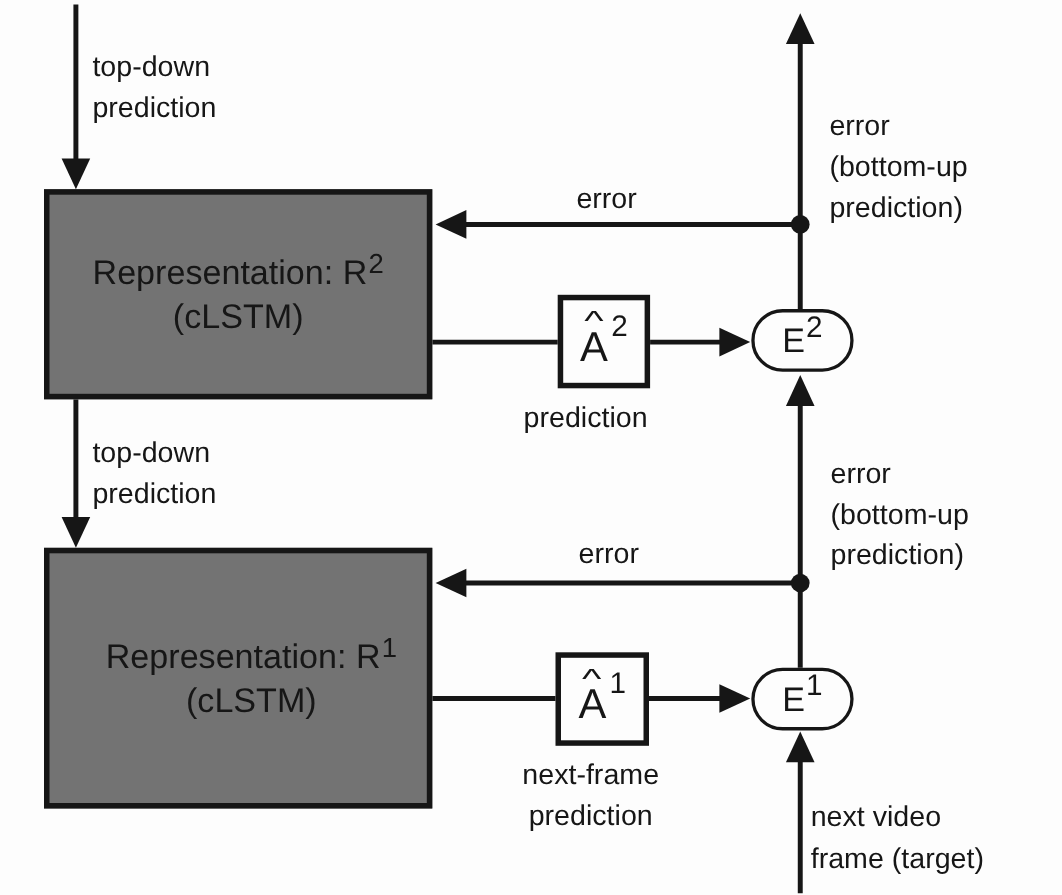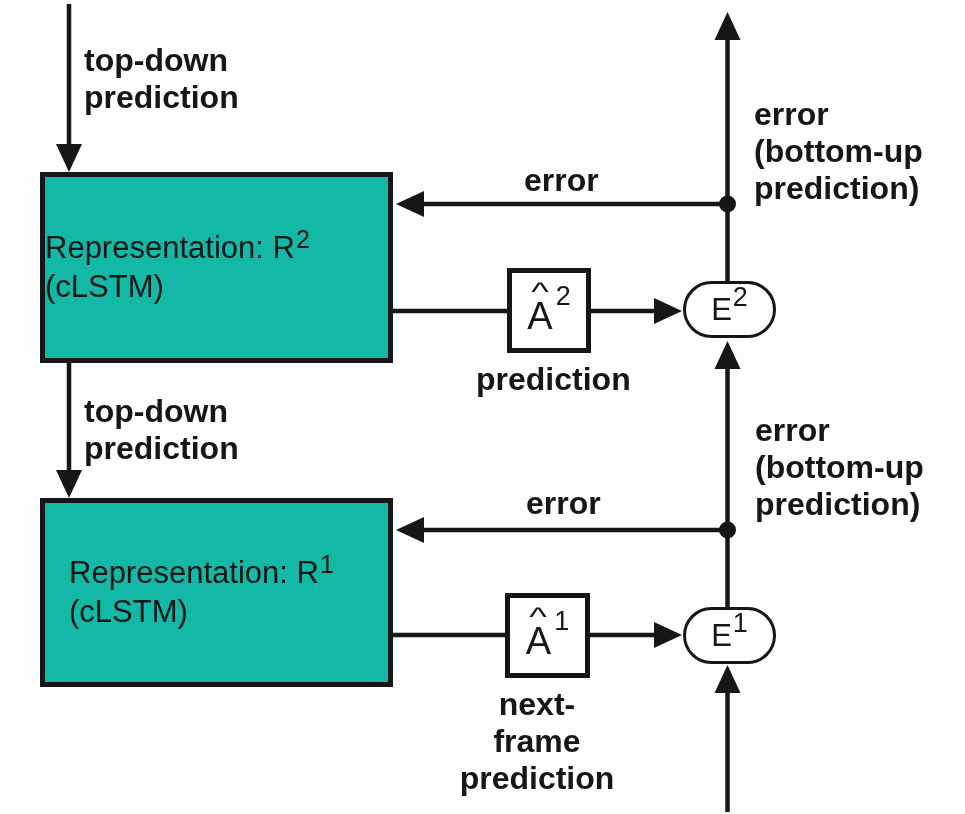--- a/index.html
+++ b/index.html
@@ -7,26 +7,26 @@
     position:relative; width:965px; height:814px; overflow:hidden;
     background:#fdfdfd; color:#161616;
     font-family:"Liberation Sans", sans-serif;
   }
   .wires { position:absolute; left:0; top:0; width:965px; height:814px; }
   .wires line { stroke:#161616; stroke-width:4.5; }
   .wires polygon, .wires circle { fill:#161616; stroke:none; }
 
   .repr-box {
     position:absolute; box-sizing:border-box; border:5px solid #161616;
-    background:#14b8a6; display:flex; flex-direction:column;
-    align-items:flex-start; justify-content:center; text-align:center;
+    background:#737373; display:flex; flex-direction:column;
+    align-items:center; justify-content:center; text-align:center;
     font-size:31px; line-height:38px;
   }
   .box-r2 { left:40px; top:172px; width:353px; height:191px; }
-  .box-r1 { left:40px; top:498px; width:353px; height:189px;padding-left:24px; }
+  .box-r1 { left:40px; top:498px; width:353px; height:237px;padding-left:24px; }
   .rsup { font-size:25px; position:relative; top:-10px; margin-left:1px; }
 
   .abox {
     position:absolute; box-sizing:border-box; border:5px solid #161616;
     background:#fdfdfd; display:flex; align-items:center; justify-content:center;
   }
   .box-a2 { left:507px; top:268px; width:84px; height:85px; }
   .box-a1 { left:505px; top:593px; width:85px; height:85px; }
   .ahat-wrap { position:relative; display:inline-block; font-size:38px; line-height:1; margin-top:10px; }
   .hat {
@@ -40,22 +40,22 @@
     position:absolute; box-sizing:border-box; border:3px solid #161616;
     border-radius:29px; background:#fdfdfd;
     display:flex; align-items:center; justify-content:center;
   }
   .pill-e2 { left:683px; top:281px; width:93px; height:57px; }
   .pill-e1 { left:683px; top:607px; width:93px; height:57px; }
   .ebase { font-size:31px; line-height:1; }
   .esup { font-size:27px; position:relative; top:-12px; margin-left:1px; line-height:1; }
 
   .lbl {
-    position:absolute; font-size:32px; line-height:37px;
-    white-space:pre-line; color:#161616;font-weight:bold;
+    position:absolute; font-size:26px; line-height:37px;
+    white-space:pre-line; color:#161616;
   }
   .lbl-topdown1 { left:84px; top:42px; }
   .lbl-topdown2 { left:84px; top:393px; }
   .lbl-error1   { left:524px; top:162px; }
   .lbl-error2   { left:526px; top:485px; }
   .lbl-errbu1   { left:754px; top:96px; }
   .lbl-errbu2   { left:755px; top:412px; }
   .lbl-pred2    { left:476px; top:361px; }
   .lbl-pred1    { left:456px; top:686px; width:162px; text-align:center; }
   .lbl-target   { left:737px; top:723px; line-height:38px; }
@@ -170,14 +170,16 @@
   <div class="lbl lbl-error2">error</div>
   <div class="lbl lbl-errbu1">error
 (bottom-up
 prediction)</div>
   <div class="lbl lbl-errbu2">error
 (bottom-up
 prediction)</div>
   <div class="lbl lbl-pred2">prediction</div>
   <div class="lbl lbl-pred1">next-frame
 prediction</div>
+  <div class="lbl lbl-target">next video
+frame (target)</div>
 
 </div>
 
 </body></html>

